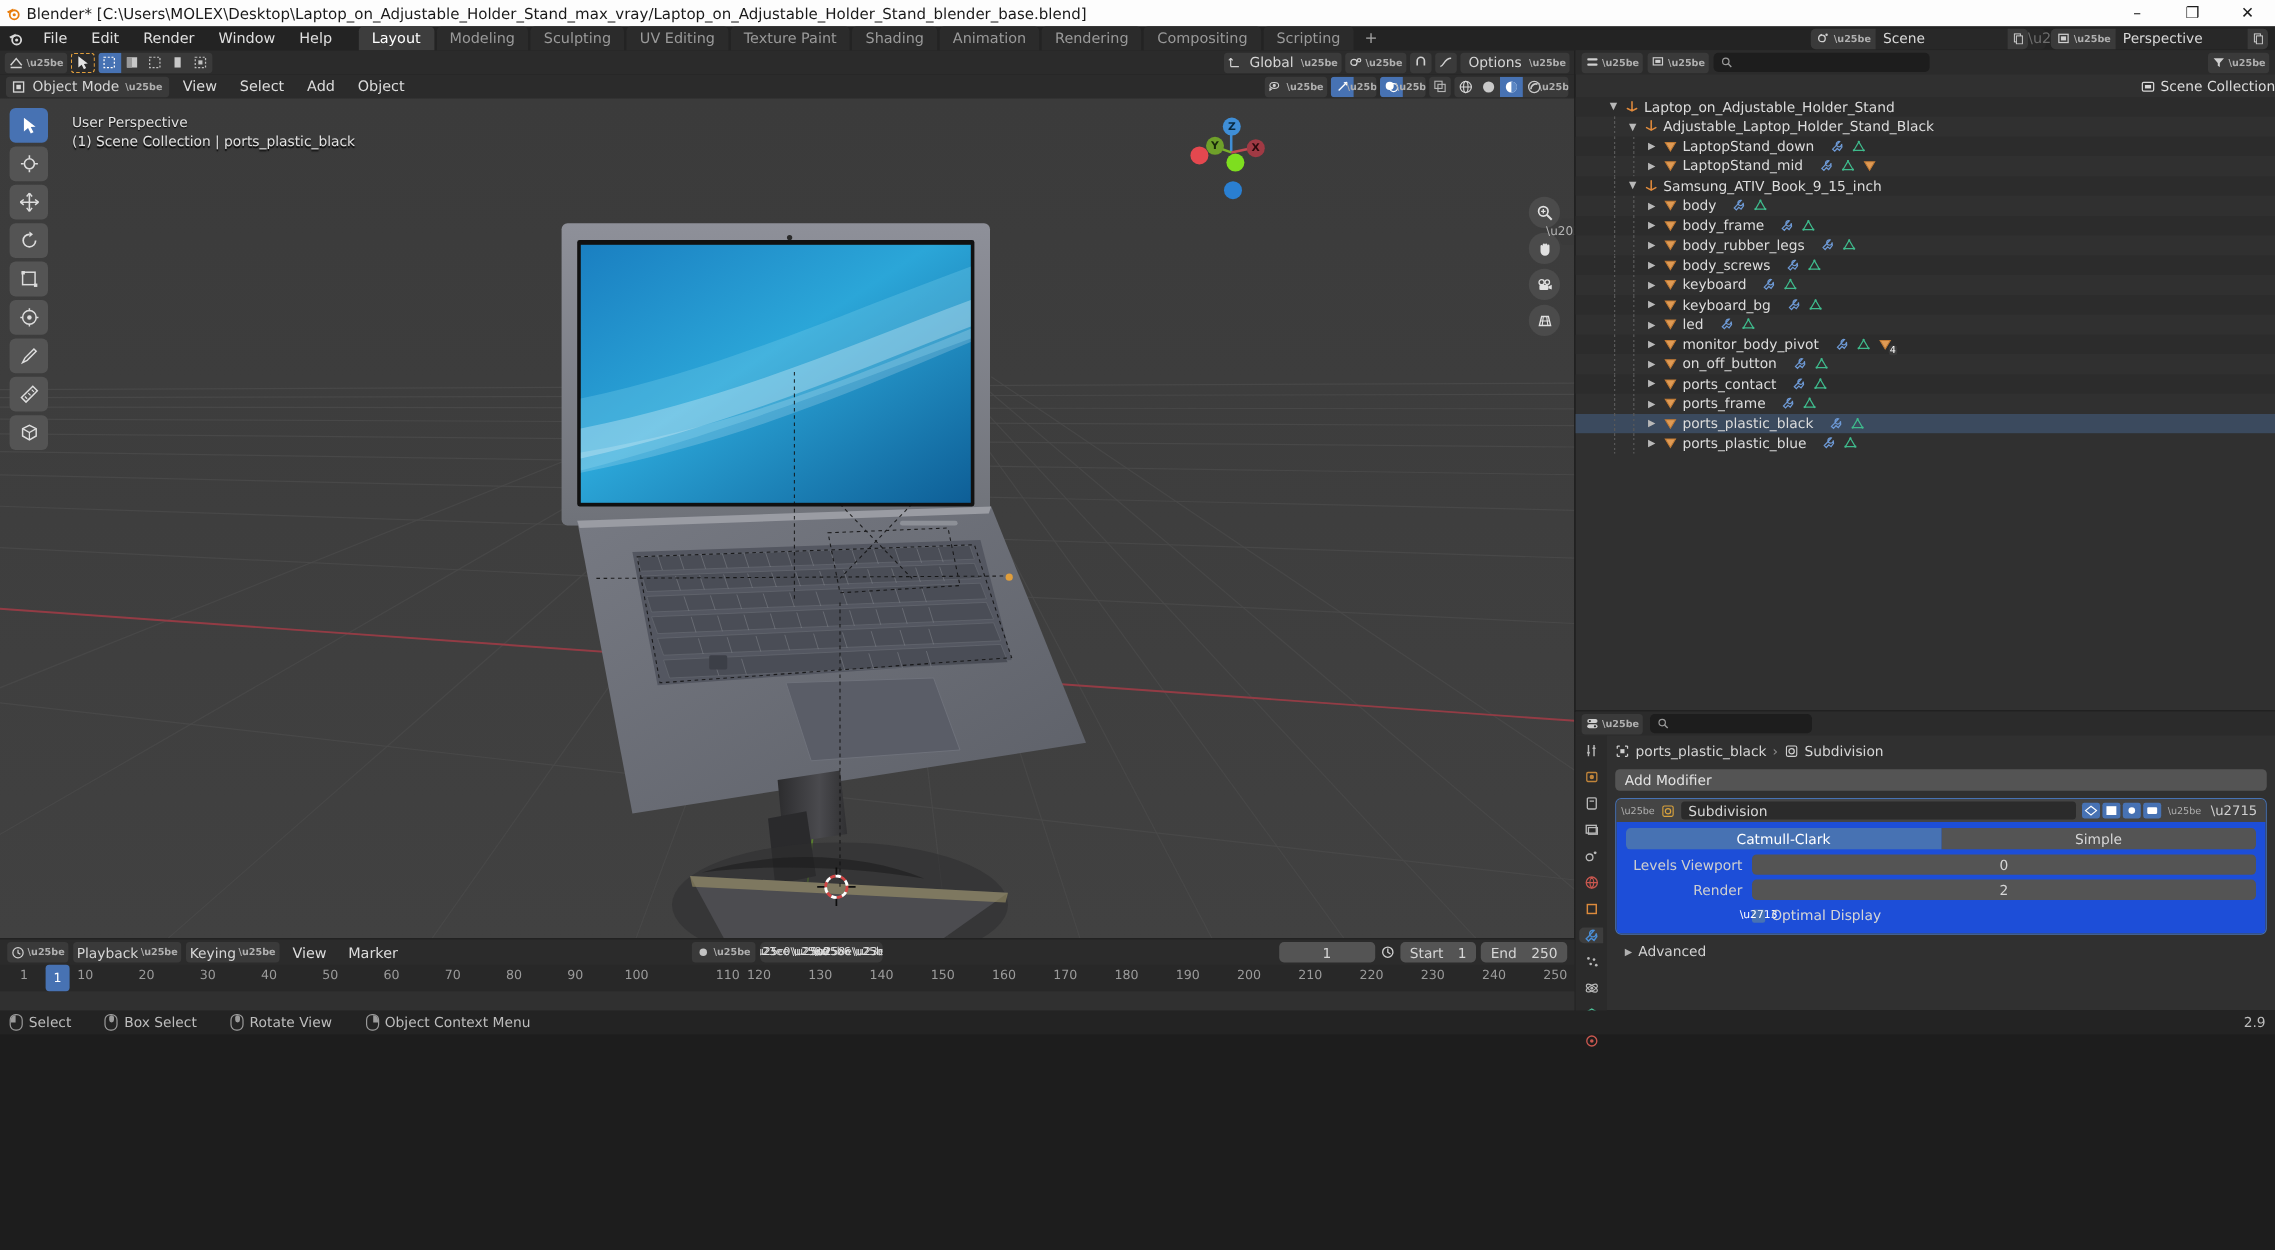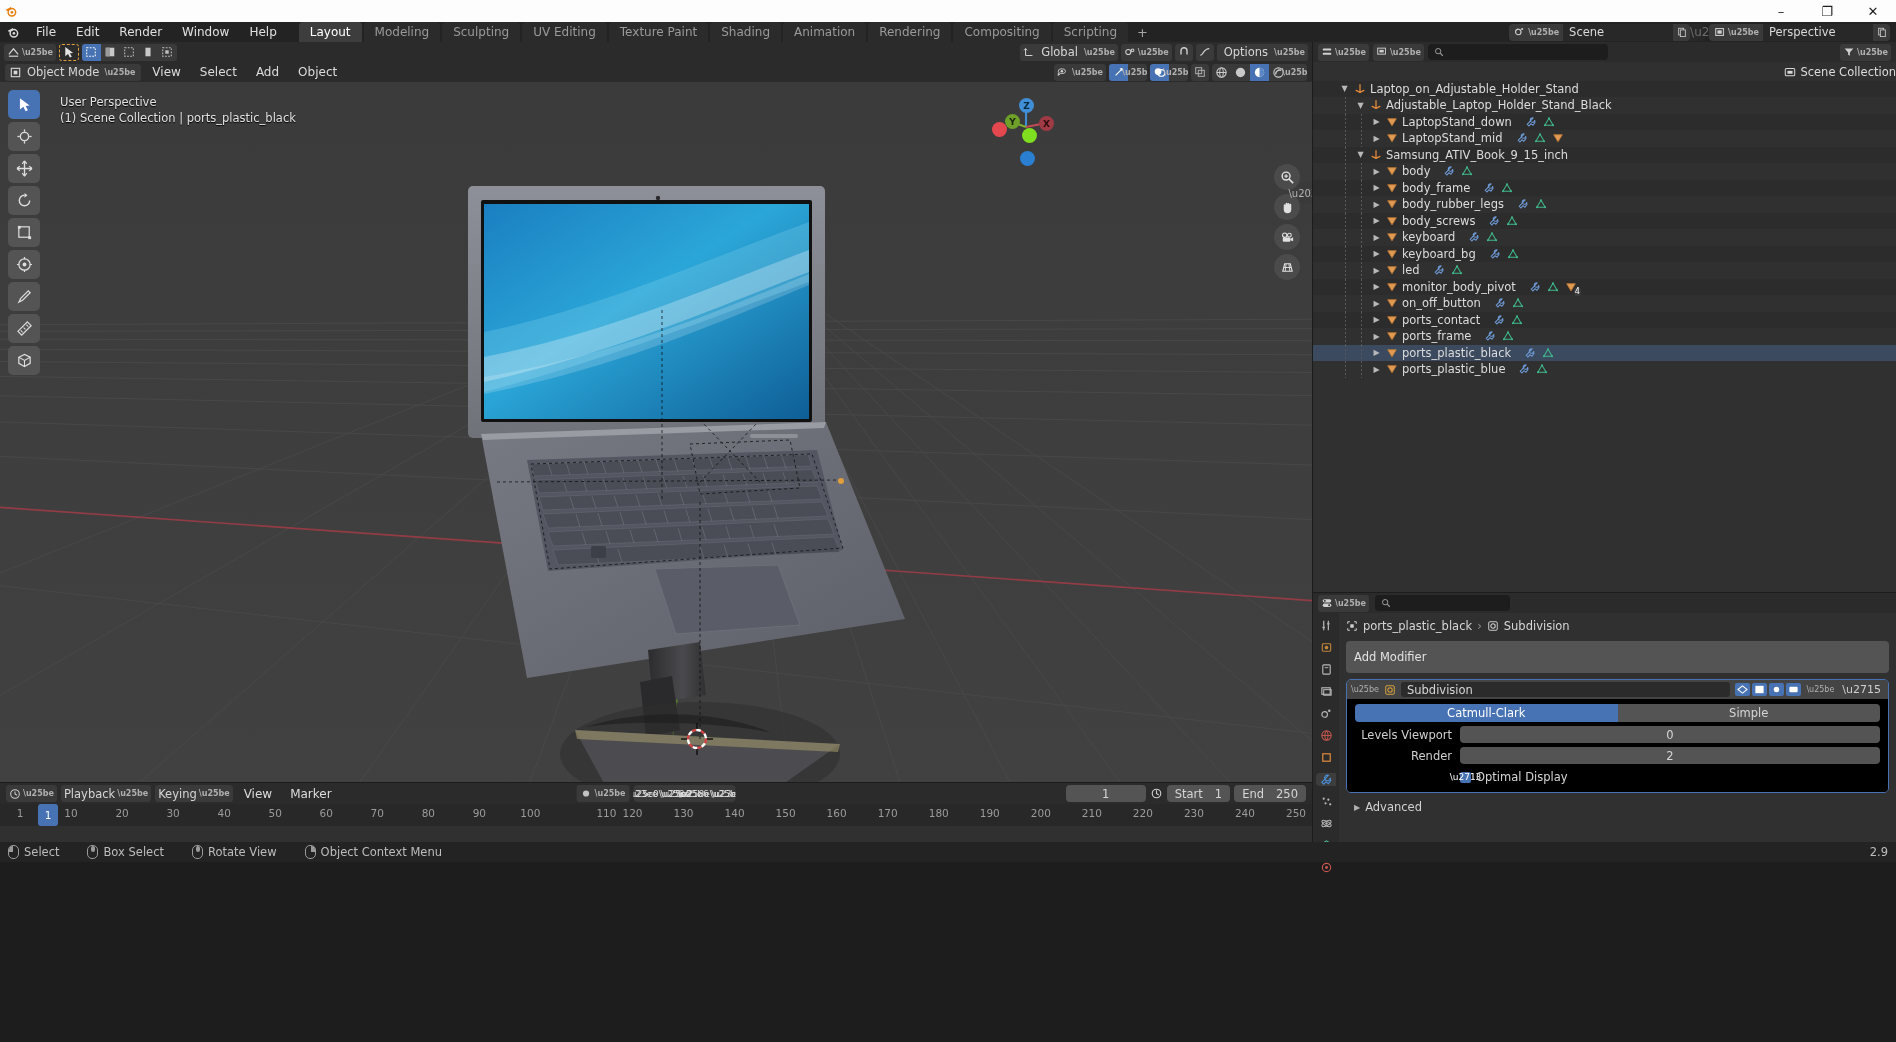--- a/index.html
+++ b/index.html
@@ -111,28 +111,28 @@
   .pr-search{ background:#1d1d1d; border-radius:4px; height:16px; width:135px;
     display:flex; align-items:center; padding:0 6px; }
   #props-body{ display:flex; height:230px; }
   #props-tabs{ width:26px; background:#2b2b2b; padding-top:6px;
     display:flex; flex-direction:column; align-items:center; gap:9px; }
   .ptab{ width:20px; height:18px; display:flex; align-items:center; justify-content:center; }
   .ptab.active{ background:#3d3d3d; border-radius:4px 0 0 4px; }
   #props-main{ flex:1; padding:4px 7px; }
   .breadcrumb{ display:flex; align-items:center; gap:5px; font-size:11.5px;
     color:#d6d6d6; height:18px; }
-  .add-mod{ margin-top:6px; height:32px; background:#545454; border-radius:4px;
+  .add-mod{ margin-top:6px; height:18px; background:#545454; border-radius:4px;
     display:flex; align-items:center; padding-left:8px; font-size:11.5px; color:#e2e2e2; }
   .mod-panel{ margin-top:6px; border:1px solid #4772b3; border-radius:5px; overflow:hidden; }
   .mod-hdr{ height:19px; background:#444; display:flex; align-items:center; gap:5px;
     padding:0 4px; }
   .mod-name{ background:#2b2b2b; border-radius:3px; height:15px; flex:1;
     display:flex; align-items:center; padding:0 6px; font-size:11.5px; }
-  .mod-body{ background:#000000; padding:5px 8px 8px; }
+  .mod-body{ background:#1d4ed8; padding:5px 8px 8px; }
   .seg{ display:flex; height:18px; border-radius:4px; overflow:hidden; }
   .seg>div{ flex:1; display:flex; align-items:center; justify-content:center;
     font-size:11.5px; background:#545454; }
   .seg>div.on{ background:#4772b3; color:#fff; }
   .prow{ display:flex; align-items:center; margin-top:4px; height:17px; }
   .plabel{ width:105px; text-align:right; padding-right:8px; font-size:11.5px; color:#cfcfcf; }
   .pval{ flex:1; background:#545454; border-radius:4px; height:17px;
     display:flex; align-items:center; justify-content:center; font-size:11.5px; }
   .pcheck{ display:flex; align-items:center; gap:5px; margin-top:6px; padding-left:105px;
     font-size:11.5px; }
@@ -184,20 +184,21 @@
 <body>
 
 <div id="titlebar">
   <span class="bl-logo">
     <svg width="14" height="14" viewBox="0 0 16 16">
       <circle cx="9" cy="9.5" r="4.3" fill="none" stroke="#e87d0d" stroke-width="1.7"></circle>
       <circle cx="9" cy="9.5" r="1.5" fill="#e87d0d"></circle>
       <path d="M2 6.5 L8 3.5 L8 6 L3.5 8 Z" fill="#e87d0d"></path>
     </svg>
   </span>
+  <span class="t-txt">Blender* [C:\Users\MOLEX\Desktop\Laptop_on_Adjustable_Holder_Stand_max_vray/Laptop_on_Adjustable_Holder_Stand_blender_base.blend]</span>
   <span class="wbtns">
     <span class="wbtn">–</span>
     <span class="wbtn">❐</span>
     <span class="wbtn close">✕</span>
   </span>
 </div>
 
 <div id="topbar">
   <span class="tb-logo">
     <svg width="14" height="14" viewBox="0 0 16 16">

